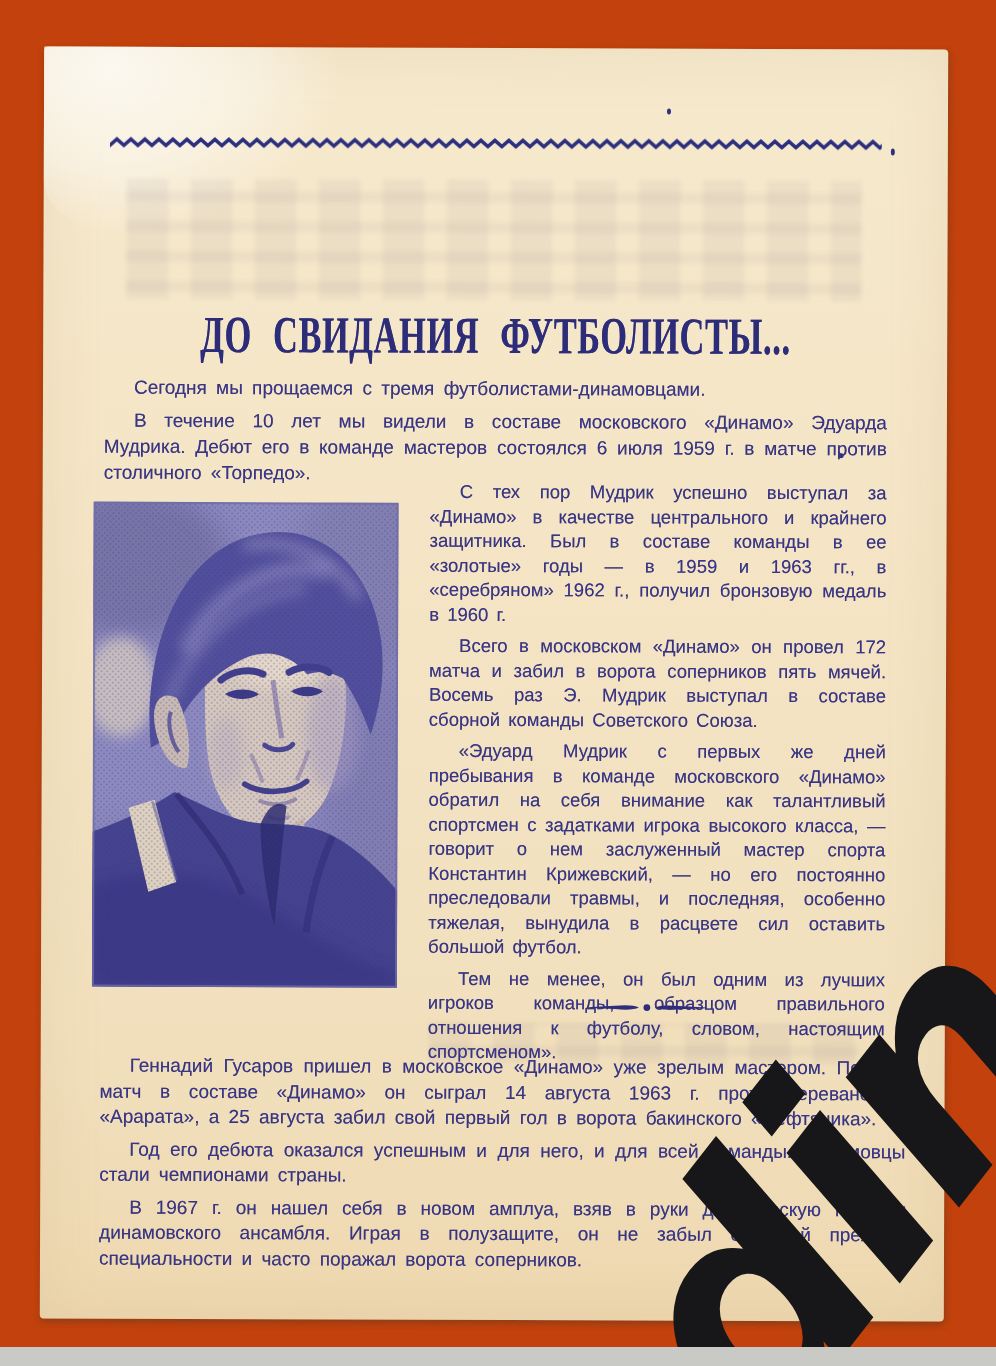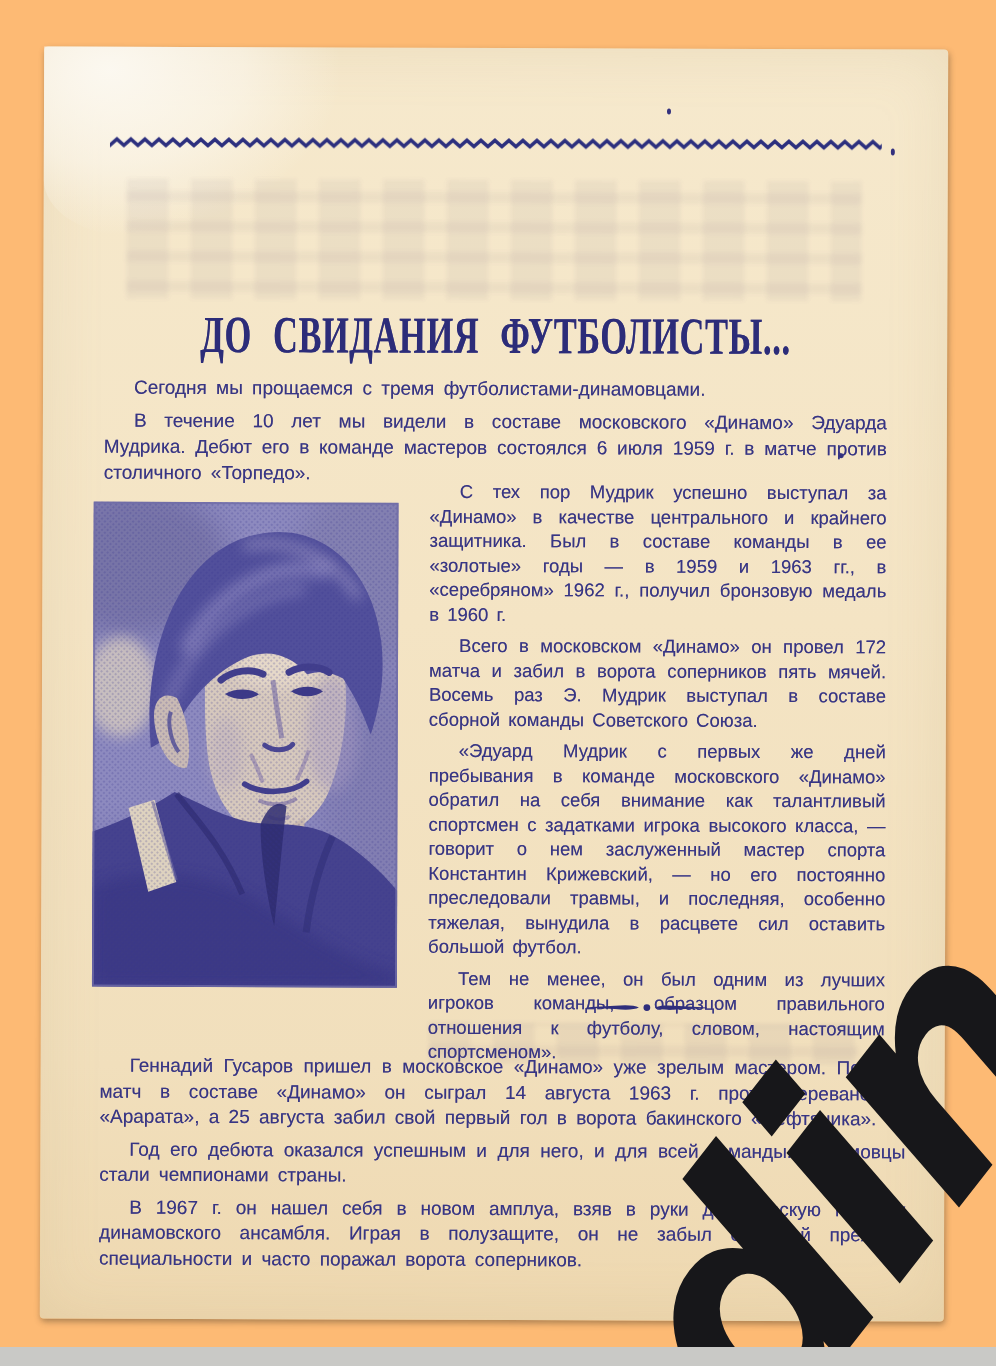--- a/index.html
+++ b/index.html
@@ -1,18 +1,18 @@
 <!DOCTYPE html>
 <html><head>
 <meta charset="utf-8">
 <style>
   html,body{margin:0;padding:0;background:#ffffff;}
   #scan-root{
     position:relative;width:996px;height:1366px;overflow:hidden;
-    background:#fdba74;
+    background:#c2410c;
     font-family:"Liberation Sans", sans-serif;
   }
   .abs{position:absolute;}
   
   #scanner-strip{left:0;top:1347px;width:996px;height:19px;background:#c9c9c6;}
   
   #paper{
     left:42px;top:48px;width:904px;height:1272px;
     background:linear-gradient(180deg,#f6e9cd 0%,#f4e4c4 45%,#f1dfbc 80%,#eed8b0 100%);
     border-radius:4px;

